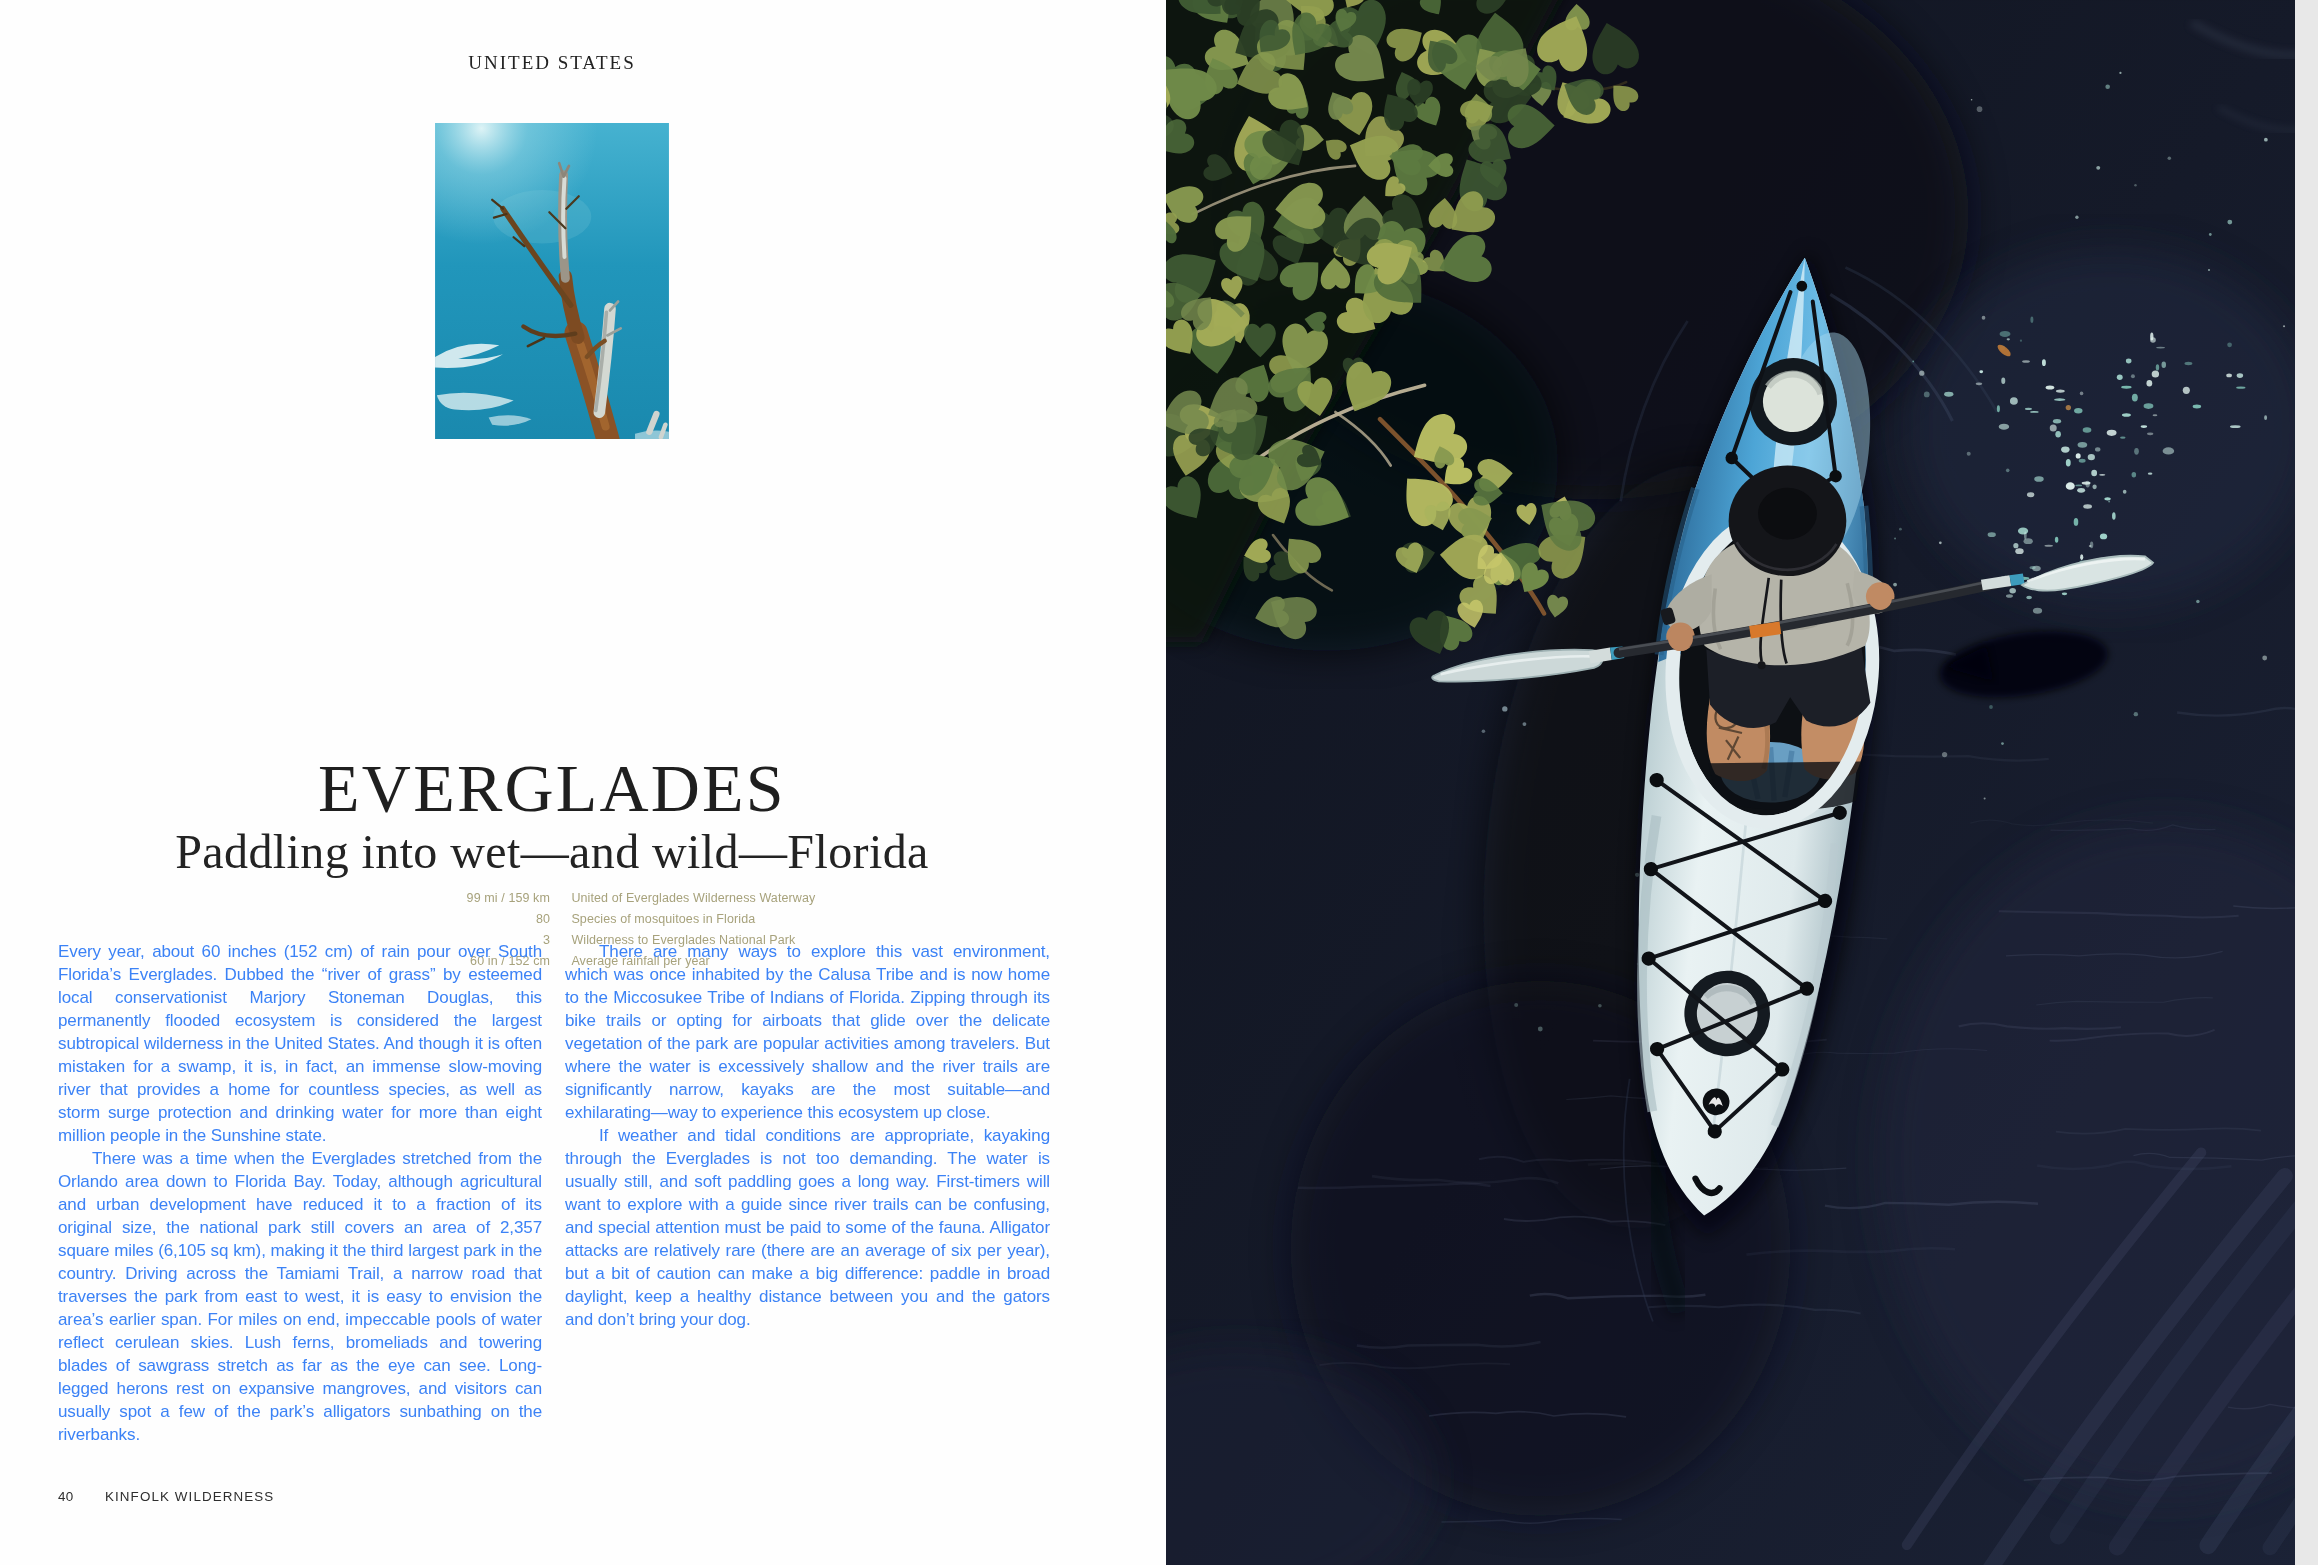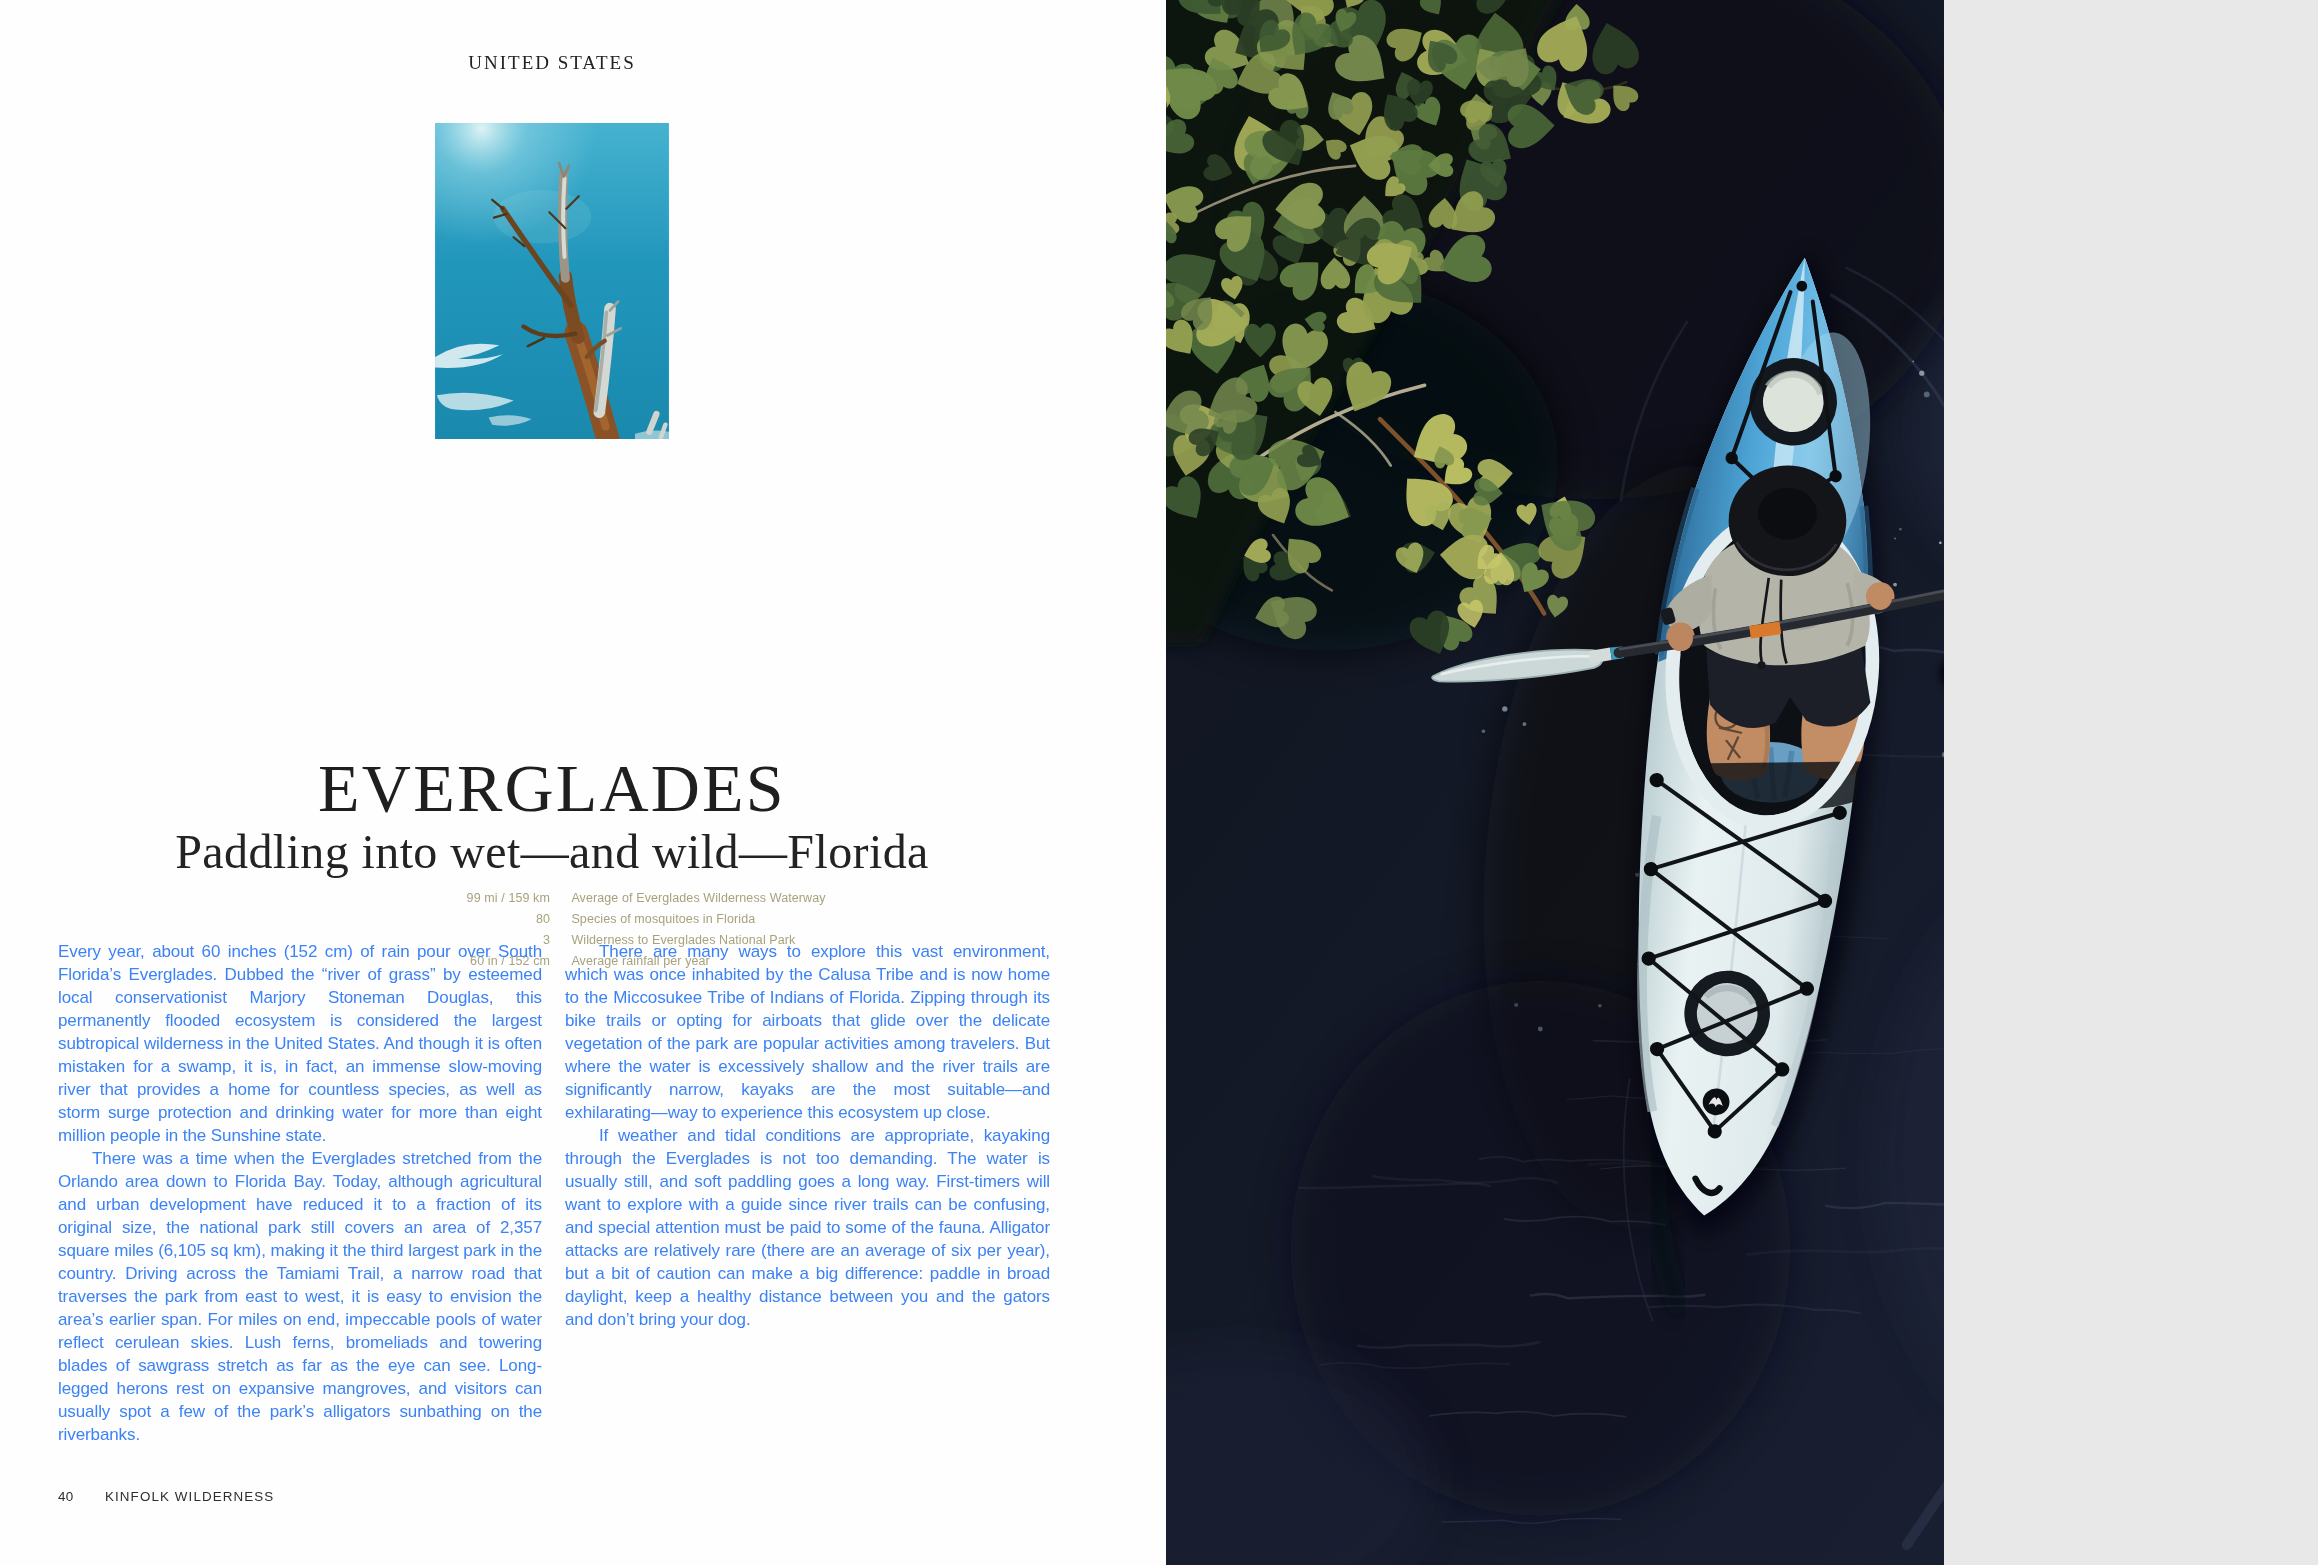--- a/index.html
+++ b/index.html
@@ -1,16 +1,16 @@
 <!DOCTYPE html>
 <html style="font-size:14.3px"><head>
 <meta charset="utf-8">
 <style>
   html,body{margin:0;padding:0;background:#e8e8e8;}
-  .spread{position:relative;width:1944px;height:1565px;background:#fefefe;overflow:hidden;
+  .spread{position:relative;width:2295px;height:1565px;background:#fefefe;overflow:hidden;
           font-family:"Liberation Sans",sans-serif;}
   
   .page-left{position:absolute;left:0;top:0;width:1166px;height:1565px;background:#fefefe;}
   .kicker{position:absolute;left:552px;top:52px;transform:translateX(-50%);
           font-family:"Liberation Serif",serif;font-size:19px;letter-spacing:2px;color:#222;white-space:nowrap;}
   .tree-photo{position:absolute;left:435px;top:123px;width:234px;height:316px;margin:0;}
   .tree-photo svg{display:block;}
   .title{position:absolute;left:552px;top:754px;transform:translateX(-50%);
          font-family:"Liberation Serif",serif;font-weight:400;font-size:68px;line-height:1;
          letter-spacing:2.2px;color:#1f1f1f;white-space:nowrap;margin:0;}
@@ -87,21 +87,21 @@
         <path d="M253,352 L258,338" stroke="#cfd4cf" stroke-width="5" fill="none" stroke-linecap="round"></path>
       </svg>
     </figure>
 
     <h1 class="title">EVERGLADES</h1>
     <h2 class="subtitle">Paddling into wet—and wild—Florida</h2>
 
     <div class="stats">
       <div class="stat-row">
         <span class="stat-value">99 mi / 159 km</span>
-        <span class="stat-label">Average of Everglades Wilderness Waterway</span>
+        <span class="stat-label">United of Everglades Wilderness Waterway</span>
       </div>
       <div class="stat-row">
         <span class="stat-value">80</span>
         <span class="stat-label">Species of mosquitoes in Florida</span>
       </div>
       <div class="stat-row">
         <span class="stat-value">3</span>
         <span class="stat-label">Wilderness to Everglades National Park</span>
       </div>
       <div class="stat-row">

